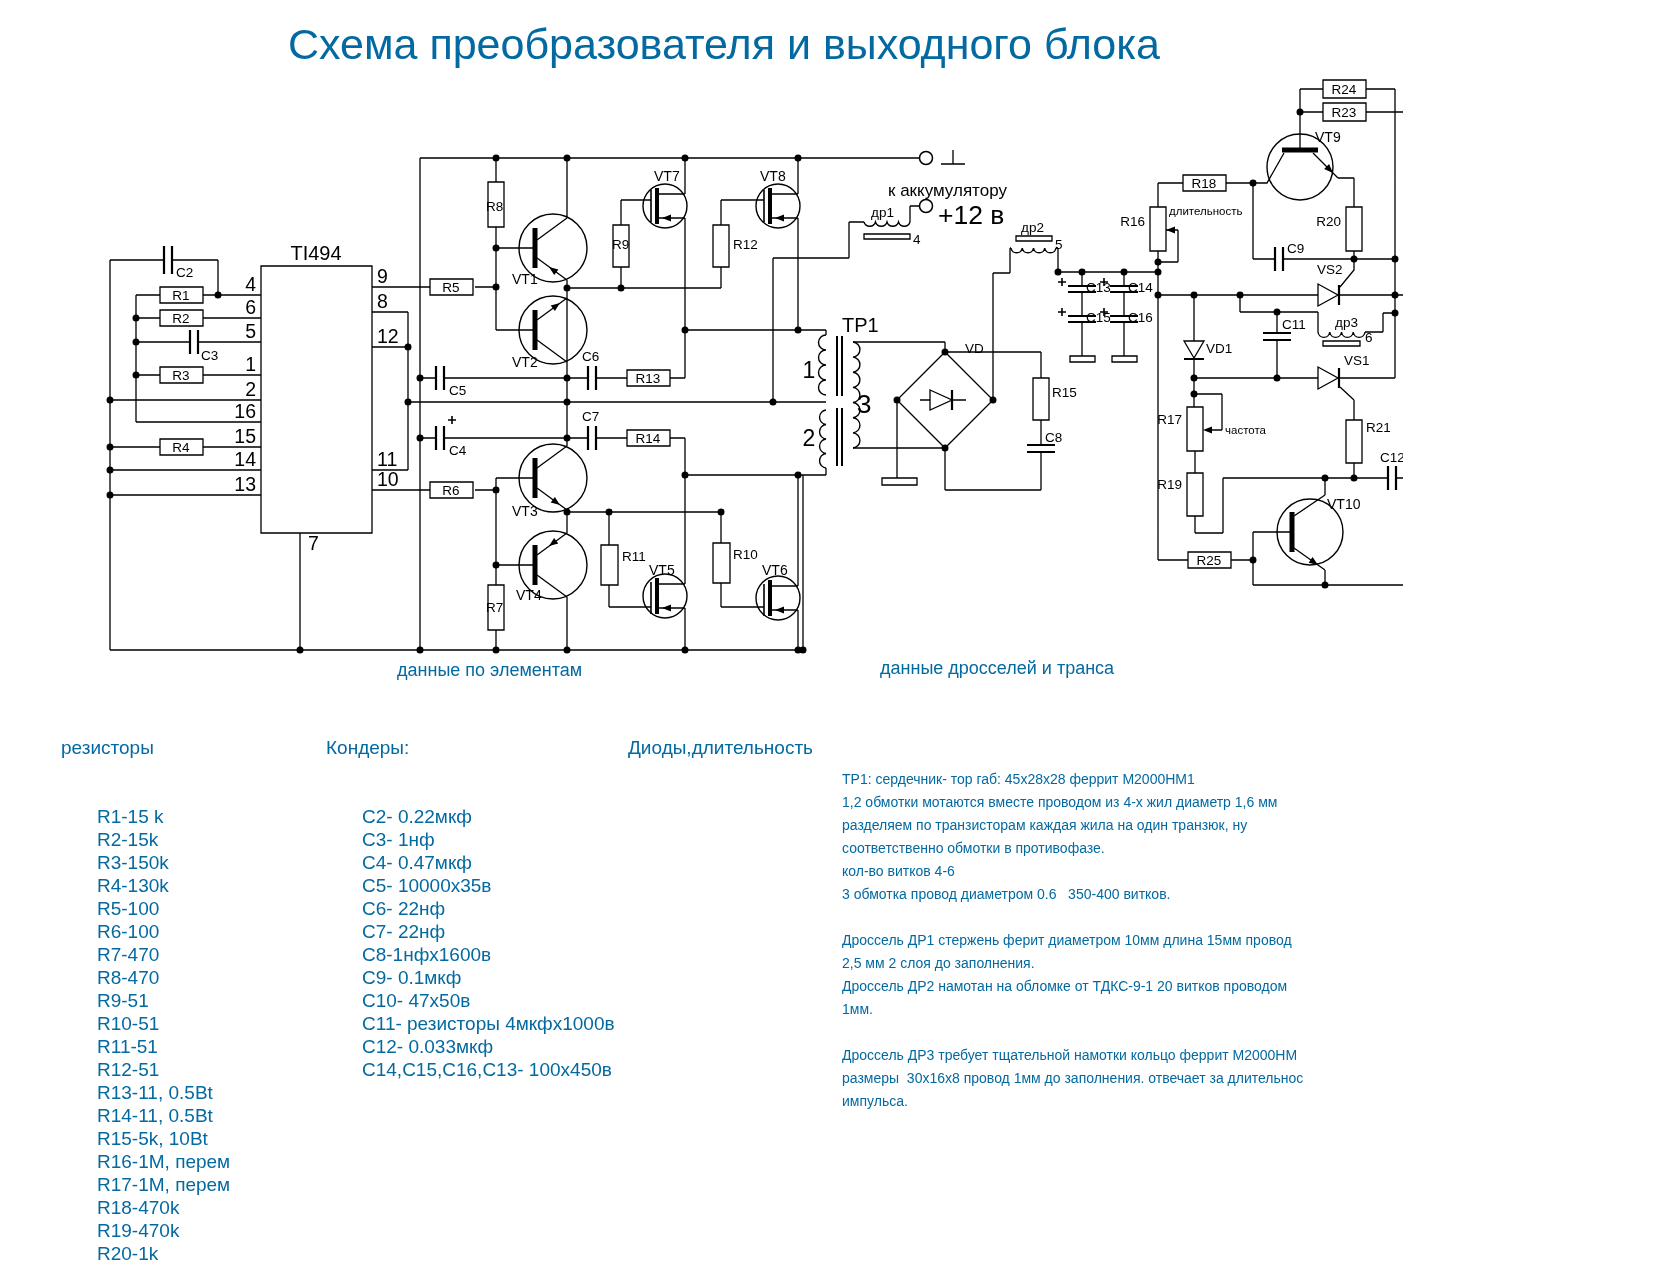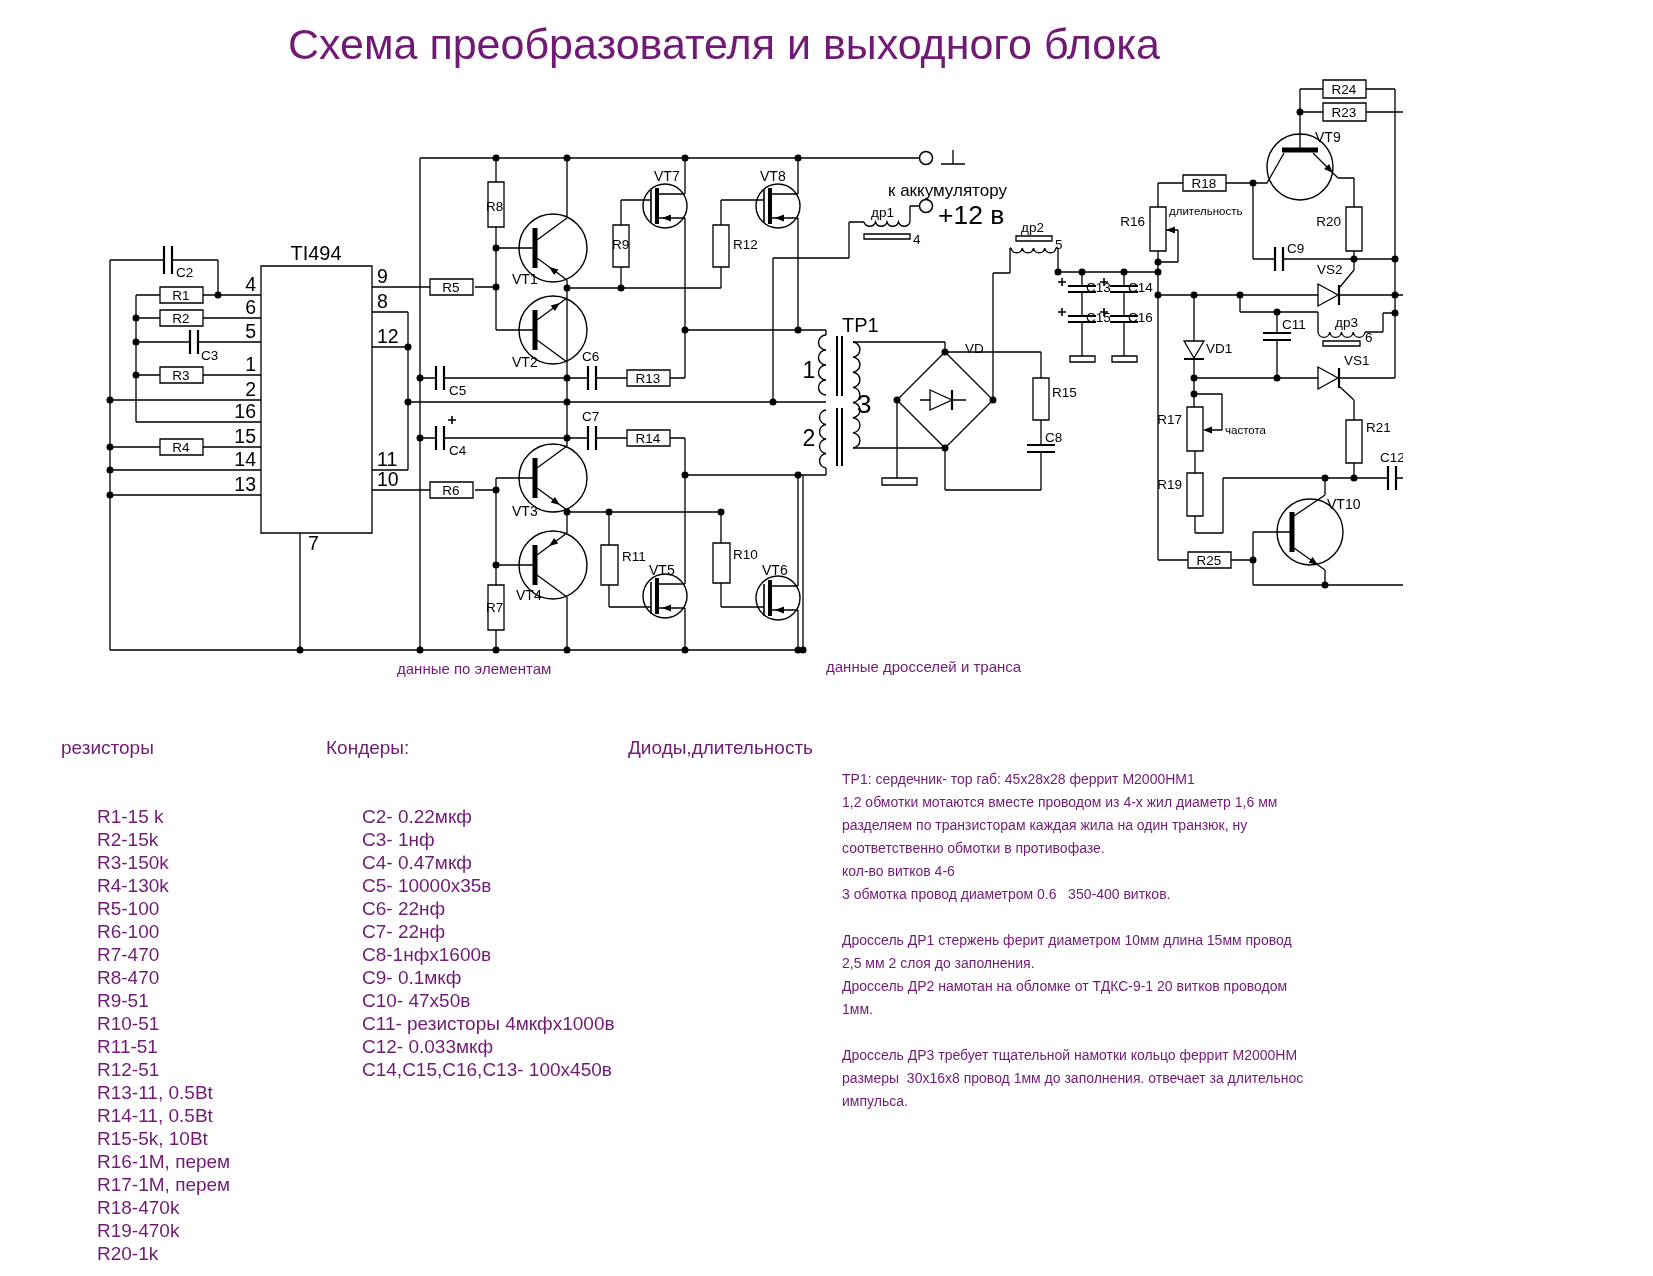--- a/index.html
+++ b/index.html
@@ -1,24 +1,24 @@
 <!DOCTYPE html>
 <html><head>
 <meta charset="utf-8">
 <style>
   html,body{margin:0;padding:0;background:#fff;}
   .page{position:relative;width:1403px;height:1276px;background:#fff;overflow:hidden;
-        font-family:"Liberation Sans",sans-serif;color:#701a75;}
+        font-family:"Liberation Sans",sans-serif;color:#0369a1;}
   .page svg{position:absolute;left:0;top:0;}
   svg text{font-family:"Liberation Sans",sans-serif;fill:#000;}
   .t11{font-size:11.5px}.t13{font-size:13.5px}.t14{font-size:14px}.t17{font-size:17px}
   .t19{font-size:19.5px}.t20{font-size:20px}.t23{font-size:23px}.t26{font-size:26.5px}
   .mid{text-anchor:middle}.end{text-anchor:end}
   .title{position:absolute;left:288px;top:20px;font-size:43px;white-space:nowrap;}
-  .h17{position:absolute;font-size:15px;white-space:nowrap;}
+  .h17{position:absolute;font-size:18px;white-space:nowrap;}
   .col{position:absolute;font-size:19px;line-height:23px;white-space:pre;}
   .col .li,.col div{min-height:23px;margin-left:36px;}
   .notes{position:absolute;left:842px;top:722px;font-size:14px;line-height:23px;white-space:pre;}
   .notes div{min-height:23px;}
   .gap23{height:20px;}
 </style>
 </head>
 <body>
 
 <div class="page">
@@ -299,21 +299,21 @@
 
     <text class="t17" x="888" y="196">к аккумулятору</text>
     <text class="t26" x="938" y="224">+12 в</text>
     <text class="t23" x="1521" y="305">Сачек</text>
     <text class="t23" x="1521" y="338">Противовес</text>
     <text class="t11" x="1169" y="215">длительность</text>
     <text class="t11" x="1225" y="434">частота</text>
   </svg>
 
   <div class="h17" style="left:397px;top:660px">данные по элементам</div>
-  <div class="h17" style="left:826px;top:658px">данные дросселей и транса</div>
+  <div class="h17" style="left:880px;top:658px">данные дросселей и транса</div>
 
   <div class="col" style="left:25px;top:690px">
     <div class="li">резисторы</div>
     <div><div>R1-15 k</div><div>R2-15k</div><div>R3-150k</div><div>R4-130k</div><div>R5-100</div><div>R6-100</div><div>R7-470</div><div>R8-470</div><div>R9-51</div><div>R10-51</div><div>R11-51</div><div>R12-51</div><div>R13-11, 0.5Bt</div><div>R14-11, 0.5Bt</div><div>R15-5k, 10Bt</div><div>R16-1M, перем</div><div>R17-1M, перем</div><div>R18-470k</div><div>R19-470k</div><div>R20-1k</div></div>
   </div>
 
 
   <div class="col" style="left:290px;top:690px">
     <div class="li">Кондеры:</div>
     <div><div>C2- 0.22мкф</div><div>C3- 1нф</div><div>C4- 0.47мкф</div><div>C5- 10000x35в</div><div>C6- 22нф</div><div>C7- 22нф</div><div>C8-1нфх1600в</div><div>C9- 0.1мкф</div><div>C10- 47x50в</div><div>C11- резисторы 4мкфх1000в</div><div>C12- 0.033мкф</div><div>C14,C15,C16,C13- 100x450в</div></div>

